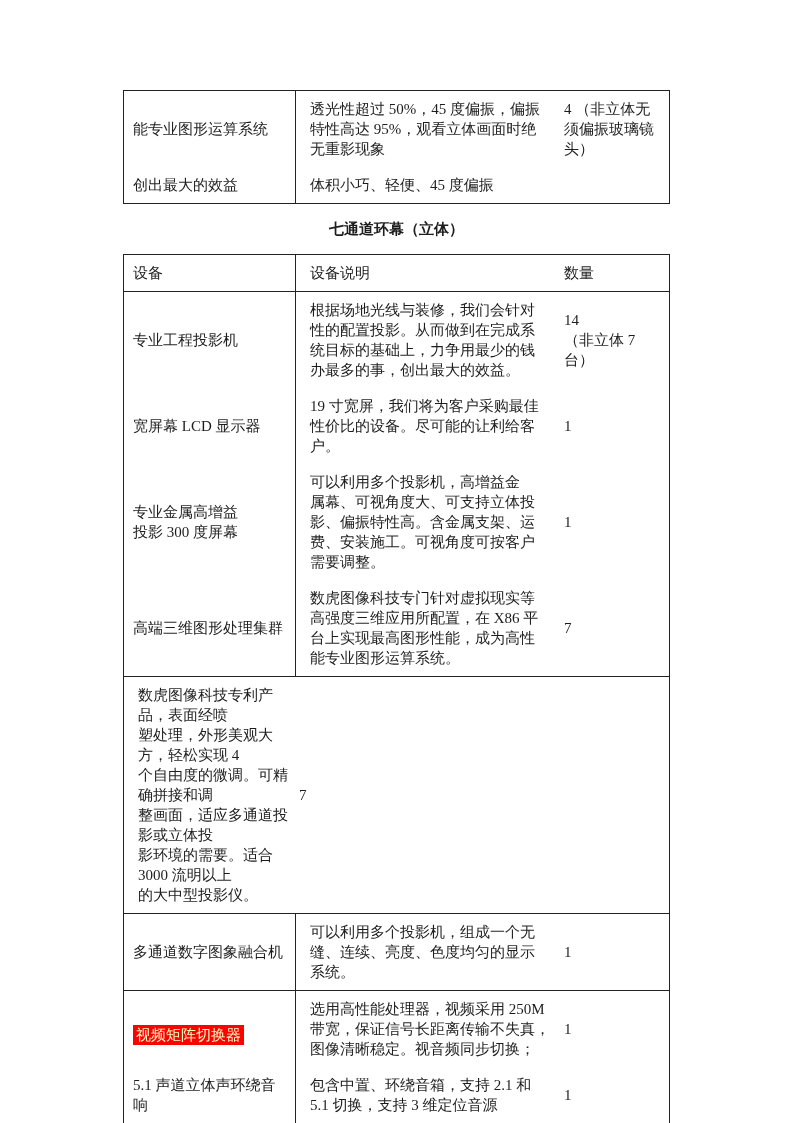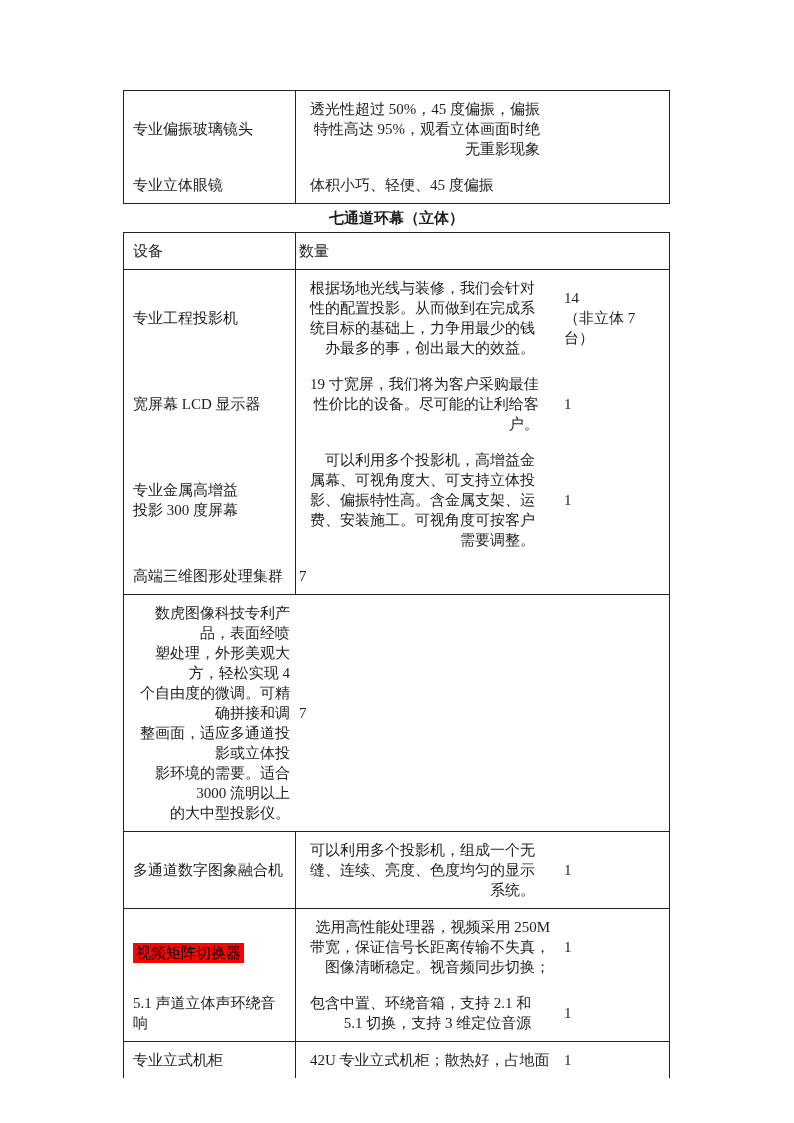--- a/index.html
+++ b/index.html
@@ -19,60 +19,64 @@
 
   .c1 {
     border-right:1px solid #222222;
     padding:8px 4px 8px 9px;
     display:flex; align-items:center;
     white-space:pre-line; overflow:hidden;
   }
   .c2 {
     padding:8px 6px 8px 14px;
     display:flex; align-items:center;
-    white-space:pre-line; overflow:hidden;text-align:right;
+    white-space:pre-line; overflow:hidden;
   }
   .c3 {
     padding:8px 2px 8px 3px;
     display:flex; align-items:center;
     white-space:pre-line; overflow:hidden;
   }
   .hdr .c1, .hdr .c2, .hdr .c3 { font-weight:normal; }
 
   .heading {
     font-weight:bold; text-align:center;
-    margin:4px 0; line-height:20px;
+    margin:15px 0; line-height:20px;
   }
 
-  .hl { background:#fb0300; color:#000000; padding:0 3px;margin-top:12px; }
+  .hl { background:#fb0300; color:#fef9c3; padding:0 3px;margin-top:12px; }
 </style>
 </head>
 <body>
 
 <div class="page">
   <div class="content">
 
     <div class="tbl closed">
       <div class="row">
-        <div class="c1">专业偏振玻璃镜头</div>
+        <div class="c1">能专业图形运算系统</div>
         <div class="c2">透光性超过 50%，45 度偏振，偏振
 特性高达 95%，观看立体画面时绝
 无重影现象</div>
+        <div class="c3">4 （非立体无
+须偏振玻璃镜
+头）</div>
       </div>
       <div class="row">
-        <div class="c1">专业立体眼镜</div>
+        <div class="c1">创出最大的效益</div>
         <div class="c2">体积小巧、轻便、45 度偏振</div>
       </div>
     </div>
 
     <div class="heading">七通道环幕（立体）</div>
 
     <div class="tbl">
       <div class="row hdr sep">
         <div class="c1">设备</div>
+        <div class="c2">设备说明</div>
         <div class="c3">数量</div>
       </div>
 
       <div class="row">
         <div class="c1">专业工程投影机</div>
         <div class="c2">根据场地光线与装修，我们会针对
 性的配置投影。从而做到在完成系
 统目标的基础上，力争用最少的钱
 办最多的事，创出最大的效益。</div>
         <div class="c3">14
@@ -94,20 +98,24 @@
         <div class="c2">可以利用多个投影机，高增益金
 属幕、可视角度大、可支持立体投
 影、偏振特性高。含金属支架、运
 费、安装施工。可视角度可按客户
 需要调整。</div>
         <div class="c3">1</div>
       </div>
 
       <div class="row sep">
         <div class="c1">高端三维图形处理集群</div>
+        <div class="c2">数虎图像科技专门针对虚拟现实等
+高强度三维应用所配置，在 X86 平
+台上实现最高图形性能，成为高性
+能专业图形运算系统。</div>
         <div class="c3">7</div>
       </div>
 
       <div class="row sep">
         <div class="c2">数虎图像科技专利产品，表面经喷
 塑处理，外形美观大方，轻松实现 4
 个自由度的微调。可精确拼接和调
 整画面，适应多通道投影或立体投
 影环境的需要。适合 3000 流明以上
 的大中型投影仪。</div>

